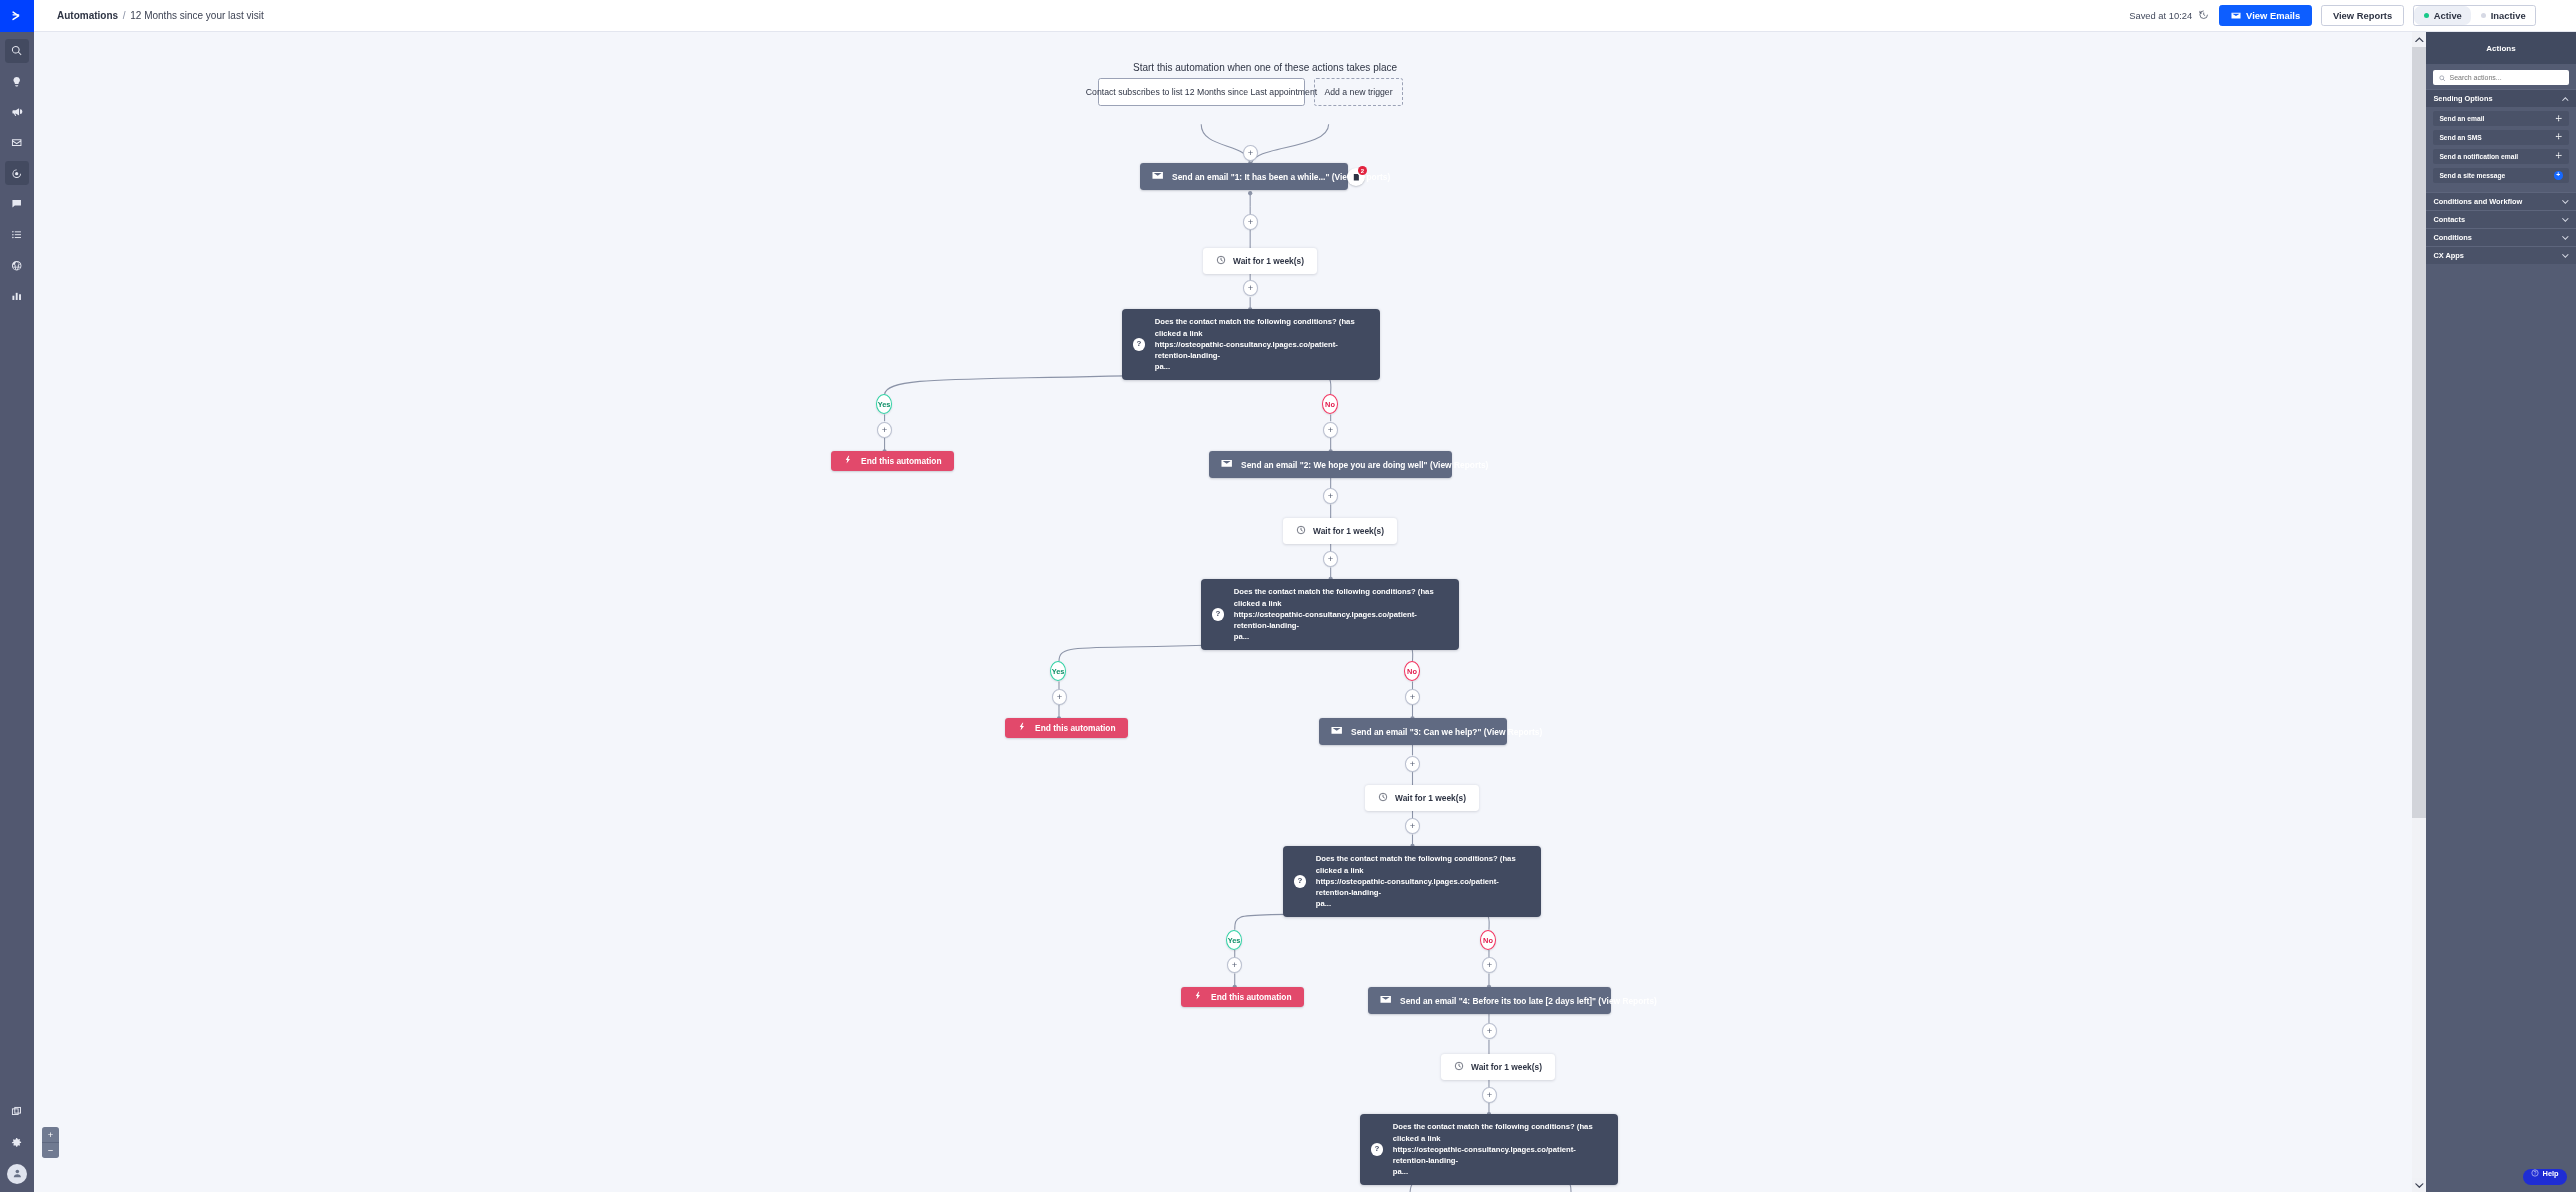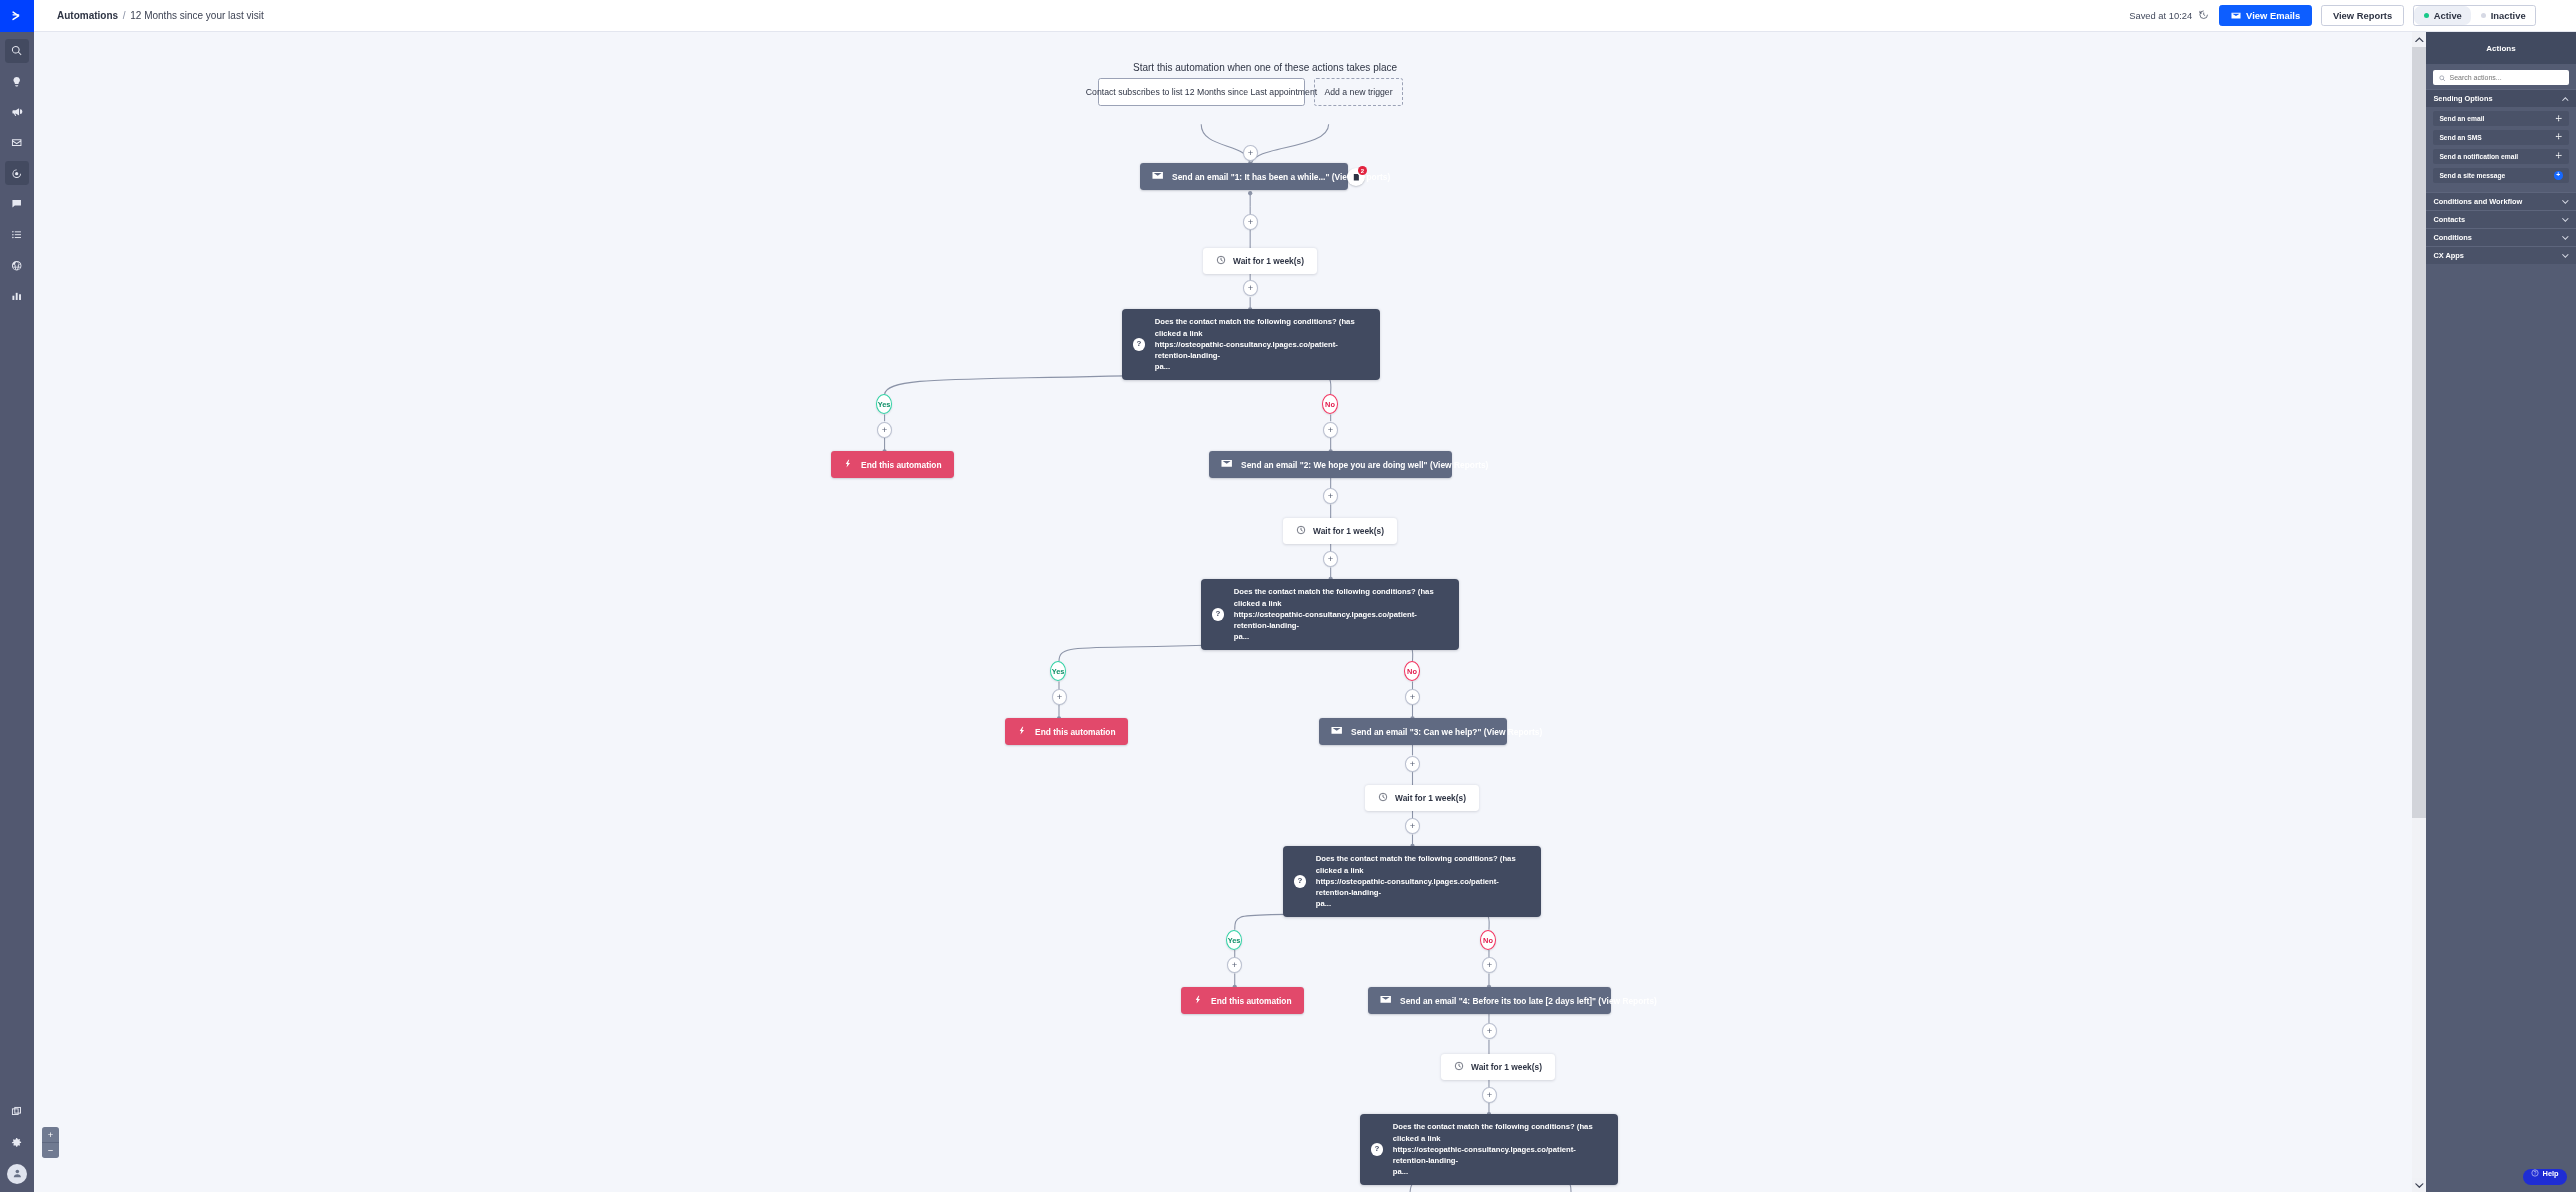--- a/index.html
+++ b/index.html
@@ -116,21 +116,21 @@
     box-shadow: 0 0.7px 2.7px rgba(40,46,62,.22);
   }
   .cond-q {
     width: 12.7px; height: 12.7px; border-radius: 50%; background: #fff; color: #414a60;
     font-size: 8px; font-weight: bold; display: flex; align-items: center;
     justify-content: center; flex: none;
   }
   .cond-text { white-space: pre-line; }
 
   .node-end {
-    height: 27px; background: #e2496b; border-radius: 3.4px;
+    height: 20px; background: #e2496b; border-radius: 3.4px;
     display: flex; align-items: center; gap: 8.7px; padding: 0 12px;
     color: #fff; font-size: 8.4px; font-weight: bold; white-space: nowrap;
     box-shadow: 0 0.7px 2px rgba(40,46,62,.2);
   }
   .node-end svg { width: 9.4px; height: 9.4px; fill: #fff; flex: none; }
 
   .branch-pill {
     position: absolute; width: 16px; height: 20px; border-radius: 50%;
     background: #fff; display: flex; align-items: center; justify-content: center;
     font-size: 7.4px; font-weight: bold; cursor: pointer;

